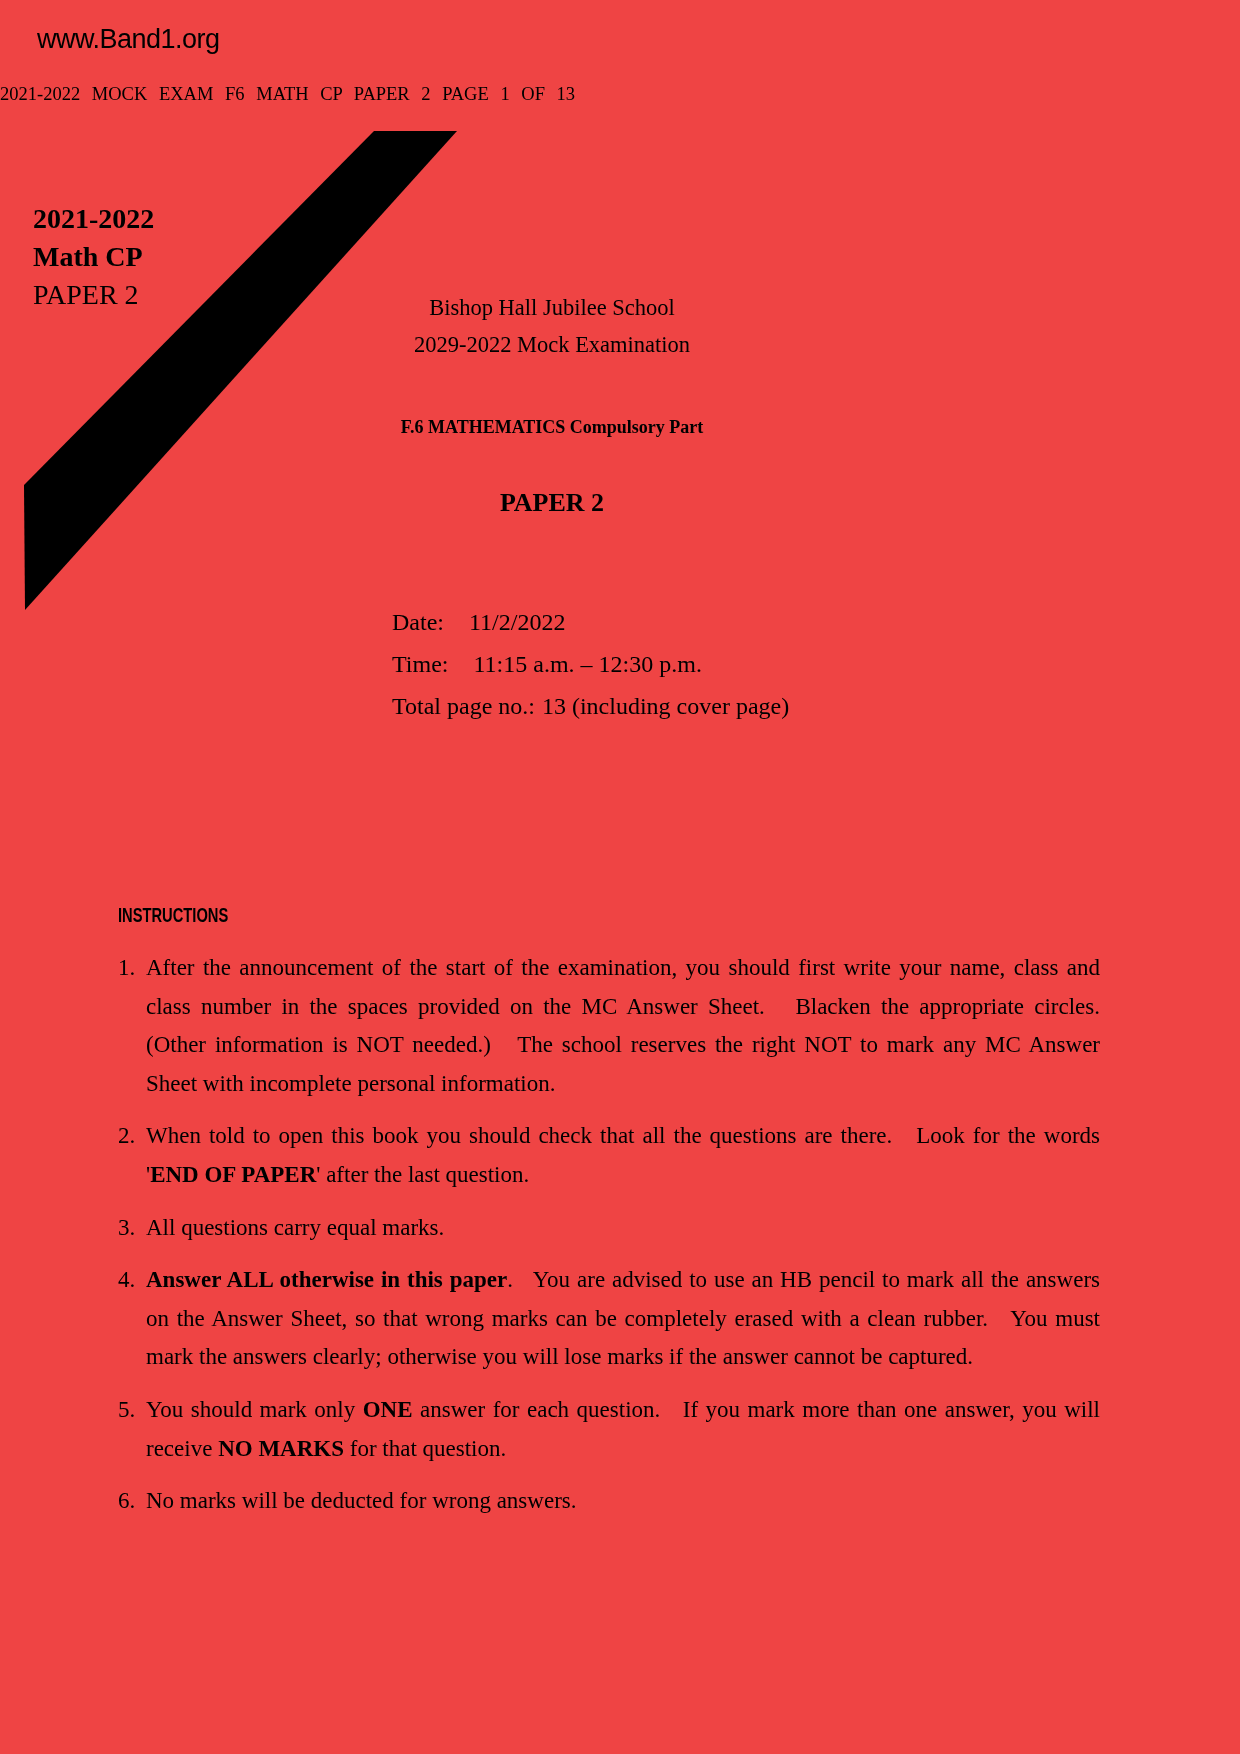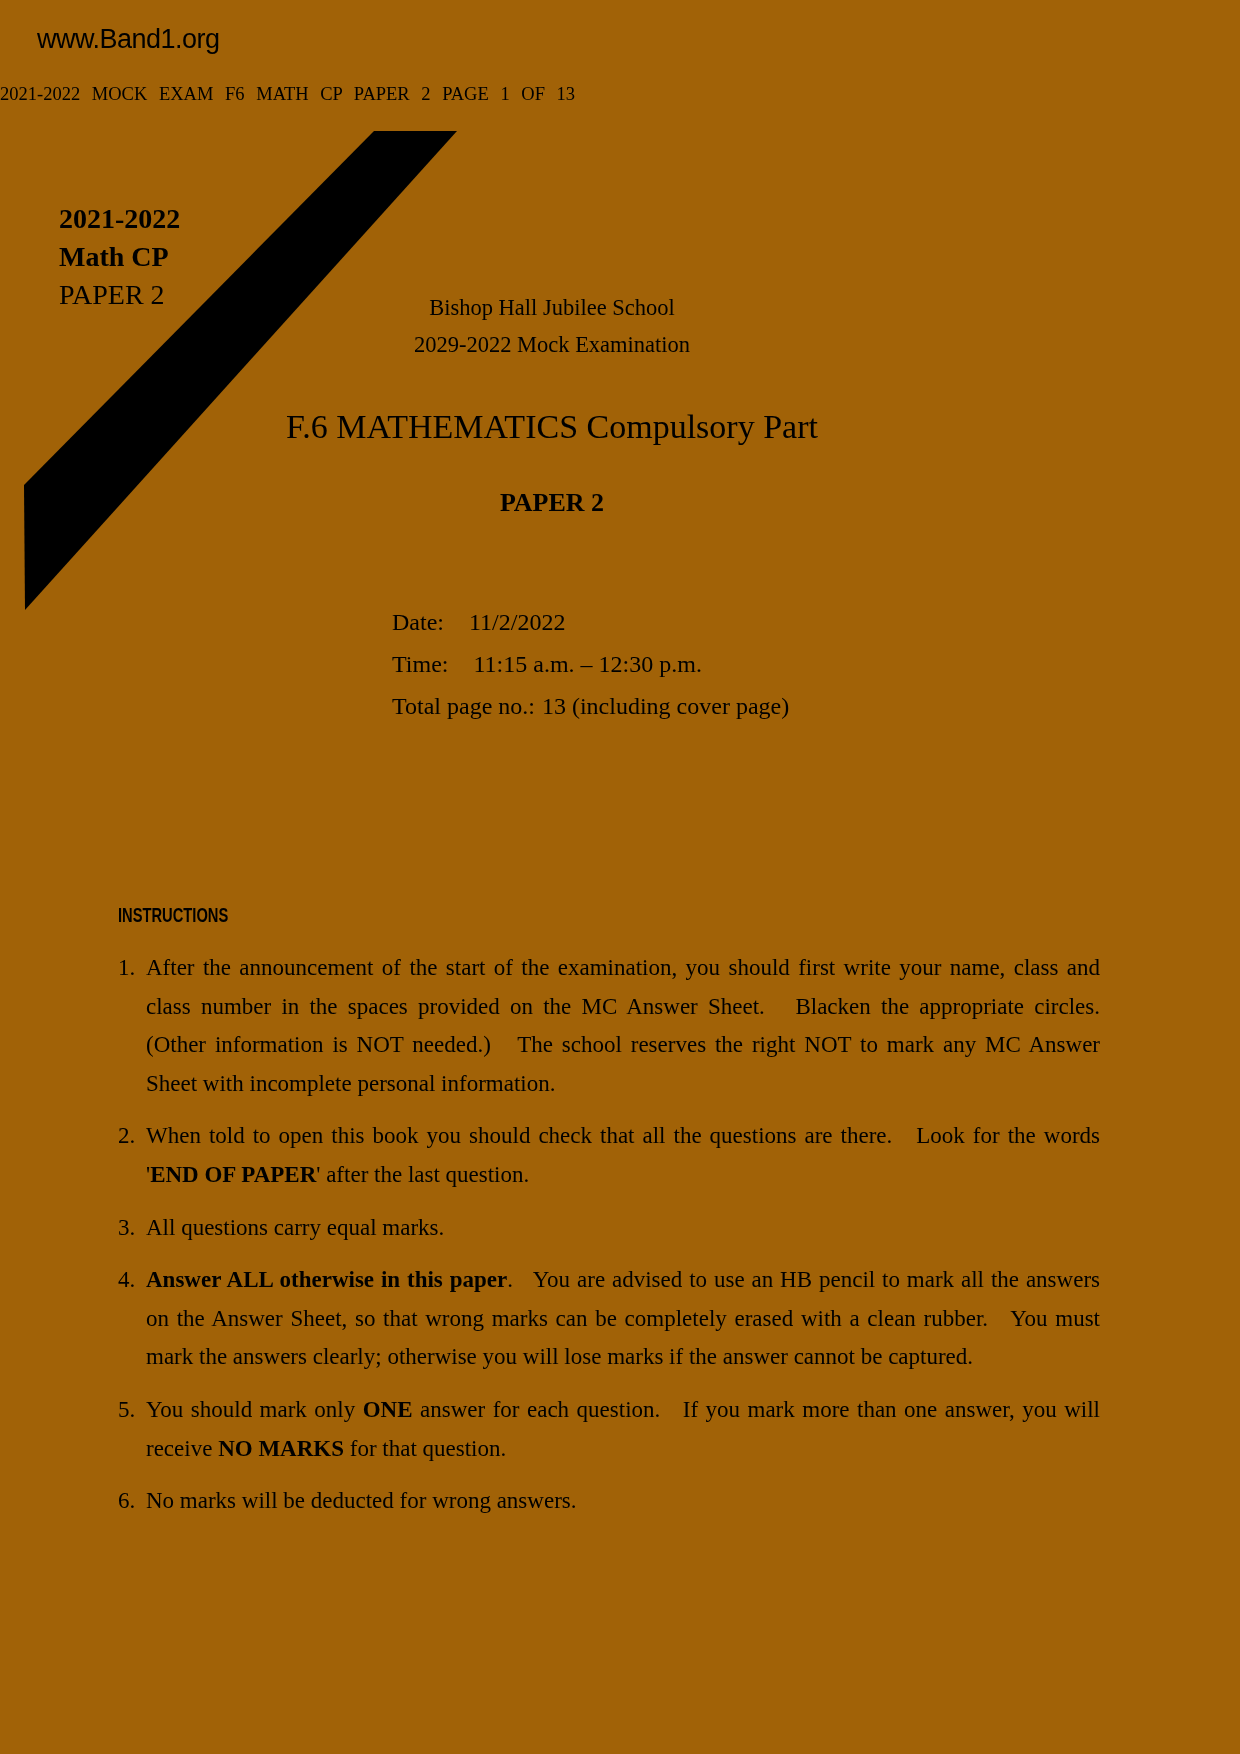--- a/index.html
+++ b/index.html
@@ -4,51 +4,51 @@
 <style>
   html, body { margin: 0; padding: 0; }
   body {
     width: 1240px; height: 1754px;
     background: #ffffff;
     position: relative;
     font-family: "Liberation Serif", serif;
     color: #000000;
     overflow: hidden;
   }
-  .page { position: absolute; inset: 0; background: #a16207; overflow: hidden; }
+  .page { position: absolute; inset: 0; background: #ef4444; overflow: hidden; }
 
   .stripe {
     position: absolute; left: 0; top: 0; width: 1240px; height: 1754px;
     background: #000000;
     clip-path: polygon(374px 131px, 457px 131px, 25px 610px, 24px 485px);
   }
 
   .watermark {
     position: absolute; left: 37px; top: 24px;
     font-family: "Liberation Sans", sans-serif;
     font-size: 27px; letter-spacing: -0.5px;
   }
 
   .running-header {
     position: absolute; top: 84px; left: 0; width: 1100px;
     text-align: left;
     font-size: 18.5px; word-spacing: 7px;
   }
 
   .corner {
-    position: absolute; left: 59px; top: 200px;
+    position: absolute; left: 33px; top: 200px;
     font-size: 28px; line-height: 38px;
   }
   .corner .bold { font-weight: bold; }
 
   .center-block {
     position: absolute; left: 0; width: 1104px; text-align: center;
   }
   .school-block { top: 289px; font-size: 22.5px; line-height: 37px; }
-  .paper-title  { top: 407px; font-size: 34px; line-height: 40px; font-weight: normal; }
+  .paper-title  { top: 407px; font-size: 18px; line-height: 40px; font-weight: bold; }
   .paper-number { top: 483px; font-size: 26px; line-height: 40px; font-weight: bold; }
 
   .details {
     position: absolute; left: 392px; top: 601px;
     font-size: 24px; line-height: 42px;
   }
   .detail-row { white-space: pre; }
   .detail-value { margin-left: 25px; }
   .detail-row:last-child .detail-value { margin-left: 7px; text-align: center; }
 

